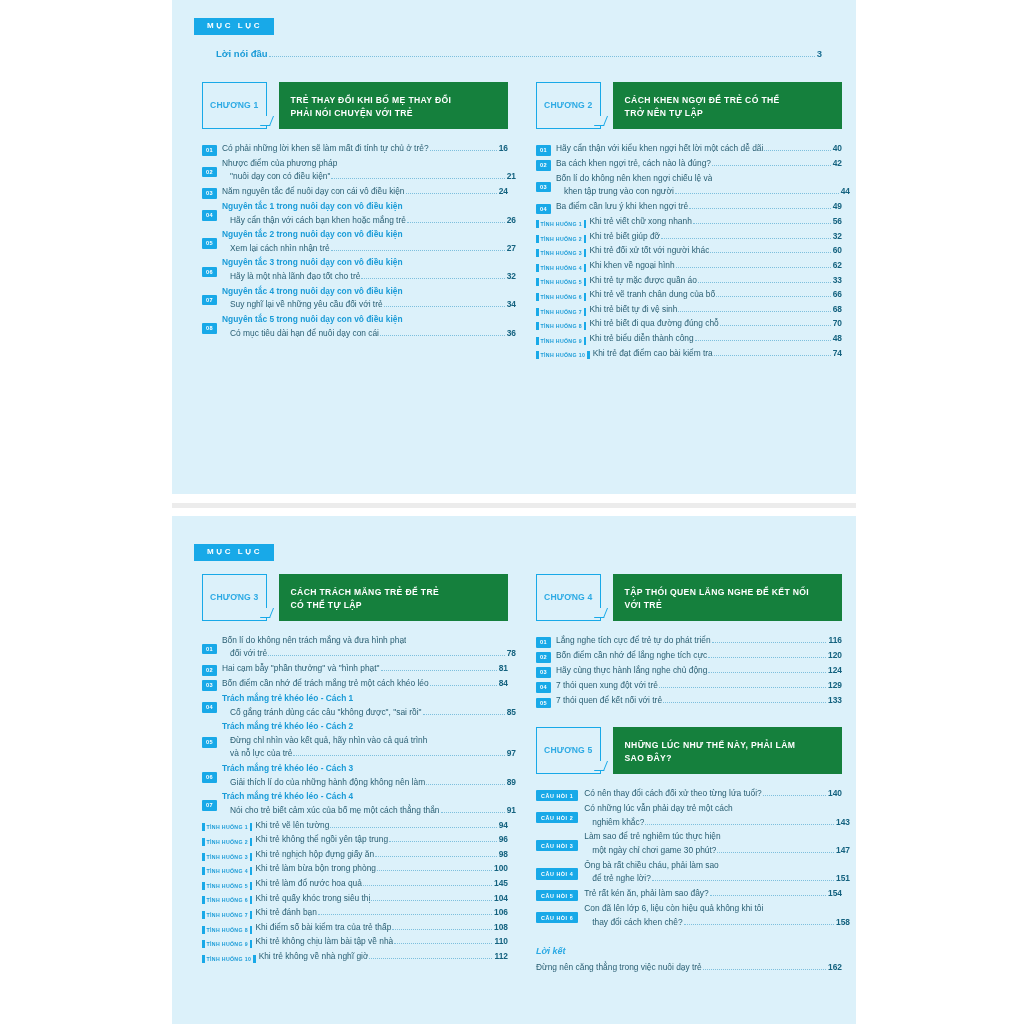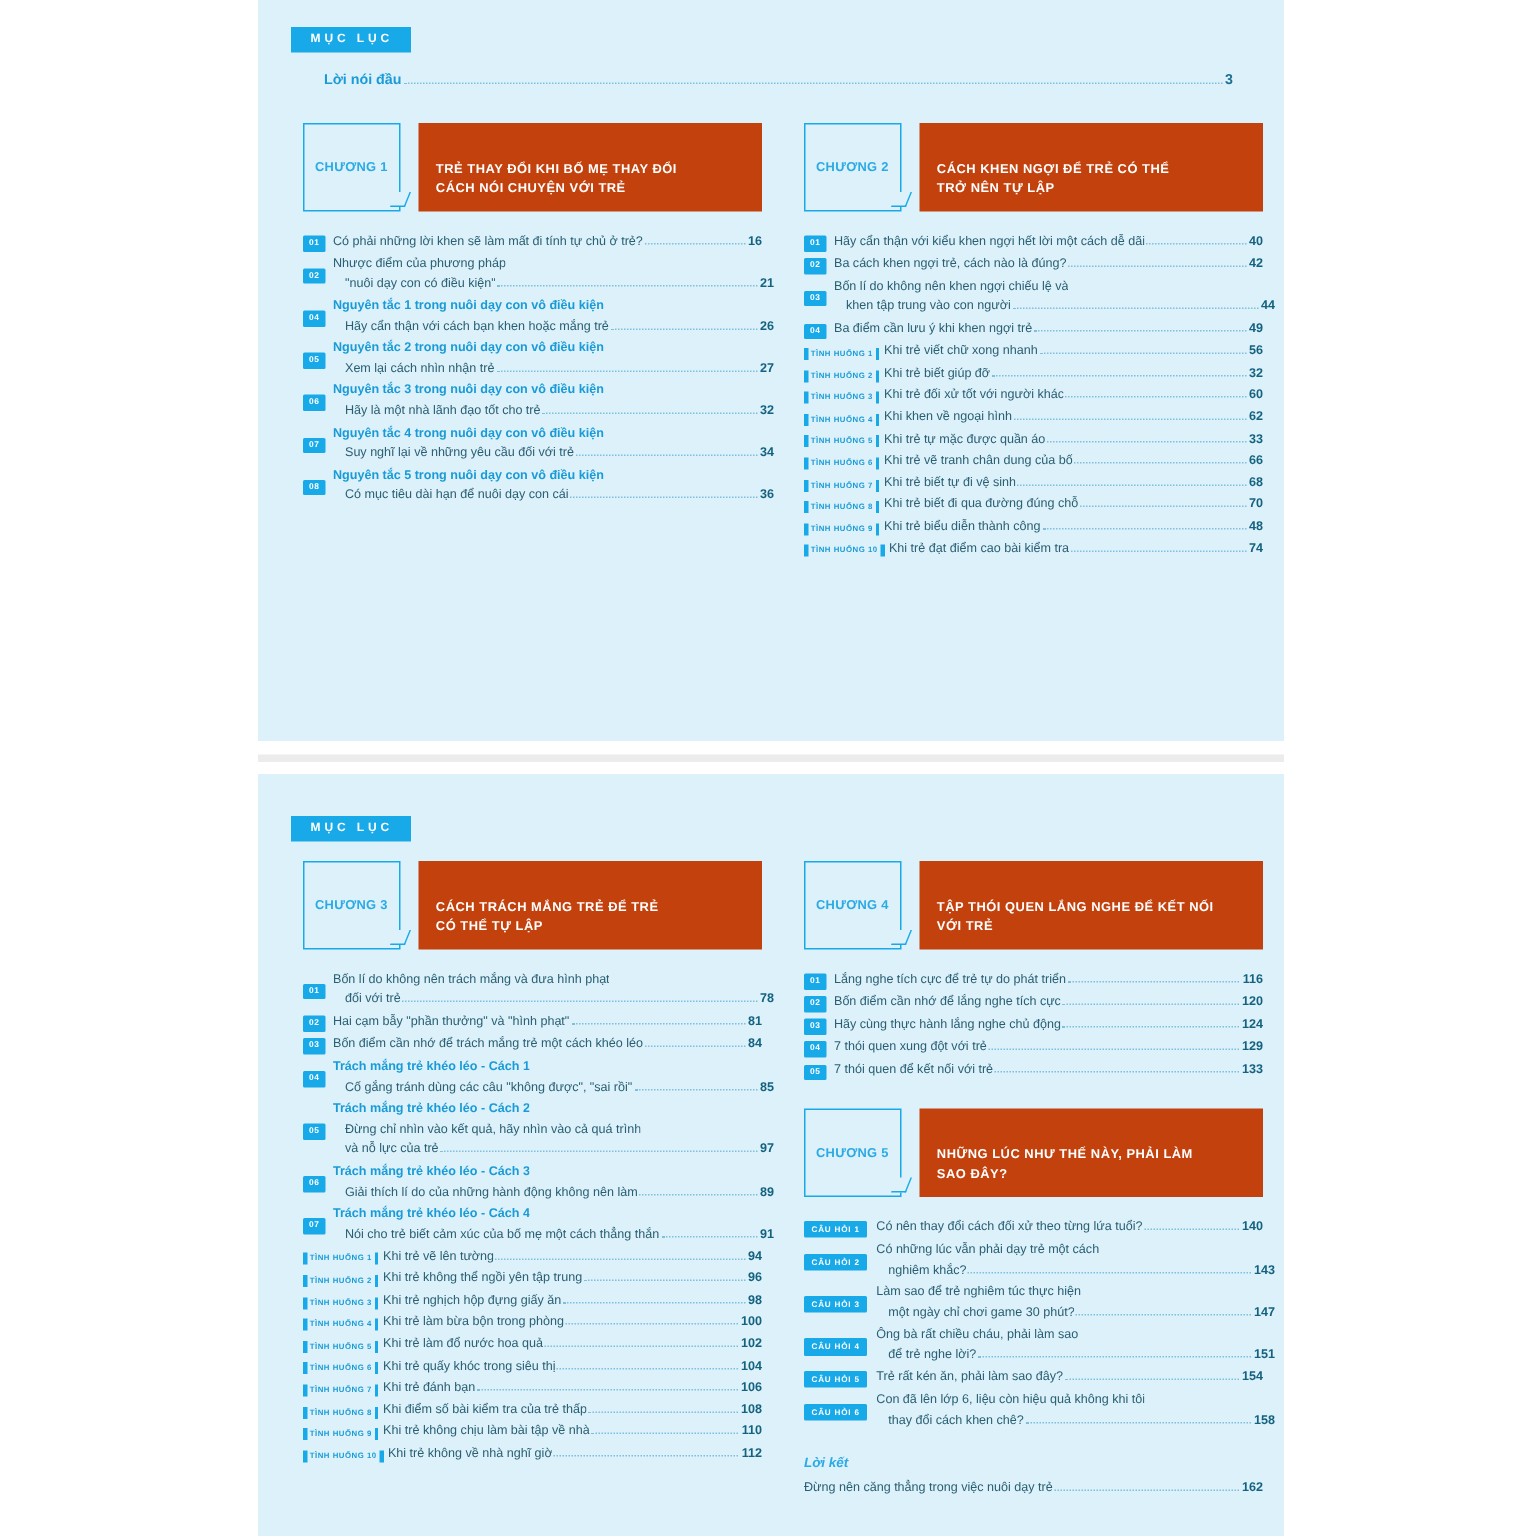--- a/index.html
+++ b/index.html
@@ -55,23 +55,23 @@
     display:flex;align-items:center;justify-content:center;
     padding:0 7px;min-width:62px;box-sizing:border-box;
   }
   .chap-tag:after{
     content:"";position:absolute;right:-6px;bottom:2px;
     width:9px;height:9px;border-right:1.4px solid #18a9e8;
     border-bottom:1.4px solid #18a9e8;transform:skewX(-22deg);
     background:#dcf1fa;
   }
   .chap-title{
-    background:#c2410c;color:#ffffff;margin-left:12px;flex:1;
+    background:#15803d;color:#ffffff;margin-left:12px;flex:1;
     font-size:8.6px;font-weight:bold;line-height:1.55;letter-spacing:.35px;
-    padding:24px 10px 8px 12px;box-sizing:border-box;
+    padding:12px 10px 8px 12px;box-sizing:border-box;
     display:flex;flex-direction:column;justify-content:flex-start;
   }
 
   
   .entries{margin-top:13px;}
   .entry{display:flex;align-items:center;margin-bottom:1px;}
   .num{
     flex:0 0 auto;background:#18a9e8;color:#ffffff;font-size:5.6px;
     font-weight:bold;line-height:1;padding:3px 3px 2px 3px;border-radius:1px;
     margin-top:3.5px;margin-right:5px;min-width:9px;text-align:center;
@@ -116,21 +116,21 @@
         <span class="p-title">Lời nói đầu</span>
         <span class="dots"></span>
         <span class="p-page">3</span>
       </div>
 
       <div class="col col-left" style="top:82px">
         <div class="chapter">
           <div class="chap-tag">CHƯƠNG 1</div>
           <div class="chap-title">
             <span>TRẺ THAY ĐỔI KHI BỐ MẸ THAY ĐỔI</span>
-            <span>CÁCH NÓI CHUYỆN VỚI TRẺ</span>
+            <span>PHẢI NÓI CHUYỆN VỚI TRẺ</span>
           </div>
         </div>
         <div class="entries">
             <div class="entry">
               <span class="num">01</span>
               <div class="etext">
                 <div class="line">
                   <span class="label">Có phải những lời khen sẽ làm mất đi tính tự chủ ở trẻ?</span>
                   <span class="dots"></span>
                   <span class="pg">16</span>
@@ -140,20 +140,30 @@
             <div class="entry">
               <span class="num">02</span>
               <div class="etext">
                 <div class="line">
                   <span class="label">Nhược điểm của phương pháp</span>
                 </div>
                 <div class="line indent">
                   <span class="label">"nuôi dạy con có điều kiện"</span>
                   <span class="dots"></span>
                   <span class="pg">21</span>
+                </div>
+              </div>
+            </div>
+            <div class="entry">
+              <span class="num">03</span>
+              <div class="etext">
+                <div class="line">
+                  <span class="label">Năm nguyên tắc để nuôi dạy con cái vô điều kiện</span>
+                  <span class="dots"></span>
+                  <span class="pg">24</span>
                 </div>
               </div>
             </div>
             <div class="entry">
               <span class="num">04</span>
               <div class="etext">
                 <div class="line">
                   <span class="label hl">Nguyên tắc 1 trong nuôi dạy con vô điều kiện</span>
                 </div>
                 <div class="line indent">
@@ -575,21 +585,21 @@
             <div class="entry">
               <span class="sit">
                 <i class="bar"></i>
                 <span>TÌNH HUỐNG 5</span>
                 <i class="bar"></i>
               </span>
               <div class="etext">
                 <div class="line">
                   <span class="label">Khi trẻ làm đổ nước hoa quả</span>
                   <span class="dots"></span>
-                  <span class="pg">102</span>
+                  <span class="pg">145</span>
                 </div>
               </div>
             </div>
             <div class="entry">
               <span class="sit">
                 <i class="bar"></i>
                 <span>TÌNH HUỐNG 6</span>
                 <i class="bar"></i>
               </span>
               <div class="etext">

